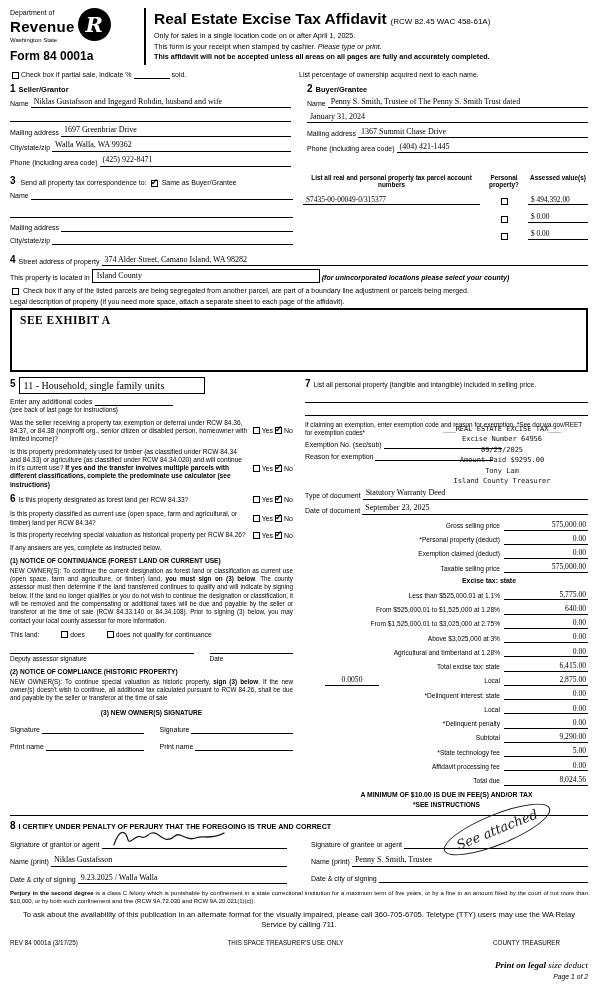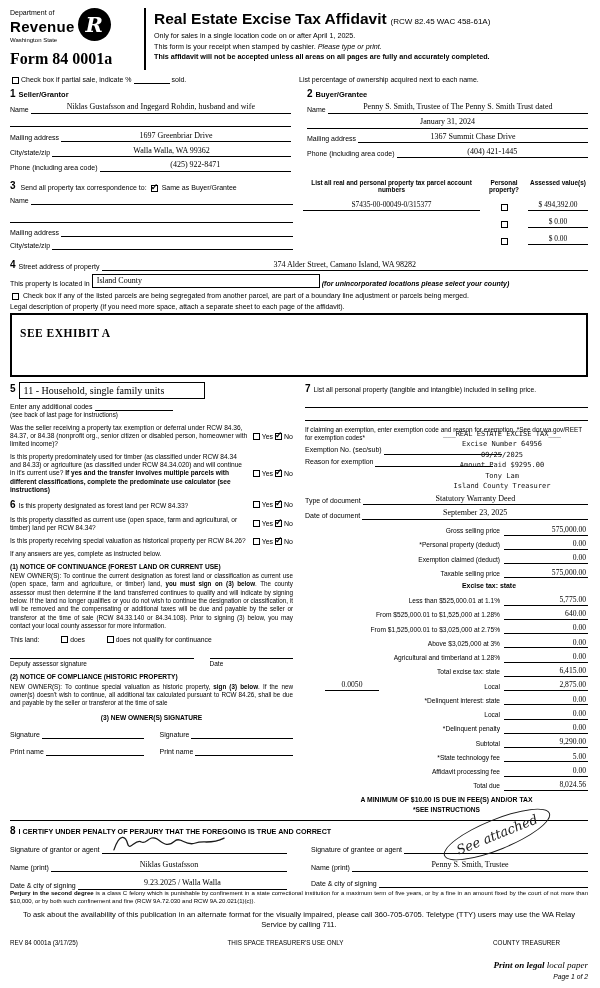--- a/index.html
+++ b/index.html
@@ -7,36 +7,36 @@
 .page{width:600px;height:988px;background:#fff;color:#000;font-family:"Liberation Sans",sans-serif;
   font-size:7px;line-height:1.3;padding:8px 12px 6px 10px;display:flex;flex-direction:column;position:relative;}
 .bold{font-weight:bold;}
 .italic{font-style:italic;}
 .bolditalic{font-weight:bold;font-style:italic;}
 .small{font-size:6.4px;}
 .inline{display:flex;align-items:flex-end;flex-wrap:wrap;gap:2px;}
 .row{display:flex;align-items:flex-end;margin-top:3.5px;}
 .row.tight{margin-top:2px;}
 .lbl{white-space:nowrap;margin-right:2px;}
-.fill{flex:1;border-bottom:1px solid #000;min-height:10px;padding:0 3px;font-family:"Liberation Serif",serif;font-size:8px;text-align:center;}
+.fill{flex:1;border-bottom:1px solid #000;min-height:10px;padding:0 3px;font-family:"Liberation Serif",serif;font-size:8px;}
 .fill.short{max-width:78px;flex:none;width:78px;}
 .cb{display:inline-block;width:7px;height:7px;border:1px solid #000;position:relative;flex:none;margin:0 2px;vertical-align:-1px;background:#fff;}
 .cb.ck::after{content:"\2713";position:absolute;left:-1px;top:-4px;font-size:9px;font-weight:bold;}
 .sec-num{font-weight:bold;font-size:10px;margin-right:3px;}
 .sec-title{font-weight:bold;font-size:7.5px;}
 
 .header{display:flex;}
 .logo-row{display:flex;gap:3px;}
 .dept-small{font-size:7px;}
 .dept-name{font-size:15px;font-weight:bold;letter-spacing:.3px;}
 .dept-sub{font-size:6px;}
 .logo-circle{width:33px;height:33px;border-radius:50%;background:#000;color:#fff;display:flex;align-items:center;justify-content:center;
   font-family:"DejaVu Serif",serif;font-style:italic;font-weight:bold;font-size:21px;flex:none;}
 .logo-block{width:132px;flex:none;}
-.form-number{font-weight:bold;font-size:16px;margin-top:5px;font-family:Liberation Serif, serif;}
+.form-number{font-weight:bold;font-size:12px;margin-top:5px;}
 .vline{width:2px;background:#000;margin:0 8px 0 2px;}
 .title-block{flex:1;padding-top:1px;}
 .title-line{display:flex;align-items:baseline;gap:4px;}
 .title{font-size:15.5px;font-weight:bold;}
 .rcw{font-size:8px;}
 .note{font-size:7.2px;margin-top:1.5px;}
 
 .partial-row{display:flex;margin-top:5px;align-items:flex-end;}
 .pr-left{width:50%;display:flex;align-items:flex-end;}
 .blank-short{display:inline-block;width:36px;border-bottom:1px solid #000;height:9px;margin:0 2px;}
@@ -53,21 +53,21 @@
 .phead .c1{display:block;}
 .c2{width:40px;flex:none;display:flex;justify-content:center;align-items:flex-end;}
 .phead .c2{display:block;}
 .c3{width:60px;flex:none;display:flex;align-items:flex-end;}
 .phead .c3{display:block;}
 .prow{display:flex;gap:4px;align-items:flex-end;margin-top:6.5px;}
 .prow .fill{font-size:7.4px;}
 
 .sec4{margin-top:6px;}
 .county-box{display:inline-block;border:1px solid #000;min-width:228px;min-height:11px;padding:1px 4px 0;font-family:"Liberation Serif",serif;font-size:8px;}
-.legal-box{border:2px solid #000;height:64px;margin-top:2px;padding:11px 8px;flex:none;}
+.legal-box{border:2px solid #000;height:64px;margin-top:2px;padding:3px 8px;flex:none;}
 .exhibit{font-family:"Liberation Serif",serif;font-weight:bold;font-size:11.5px;letter-spacing:.5px;}
 
 .main{display:flex;gap:12px;margin-top:5px;}
 .mleft{width:283px;flex:none;}
 .mright{flex:1;min-width:0;position:relative;}
 .landuse{display:flex;align-items:flex-start;}
 .lu-box{border:1px solid #000;width:186px;padding:1px 4px;font-family:"Liberation Serif",serif;font-size:10px;min-height:11px;}
 .q{display:flex;margin-top:4.5px;}
 .q-text{flex:1;font-size:6.6px;line-height:1.25;}
 .yn{display:flex;align-items:center;white-space:nowrap;margin-left:3px;align-self:center;font-size:7px;}
@@ -550,17 +550,17 @@
   </div>
 
   <div class="footer">
     <div class="perjury"><span class="bold">Perjury in the second degree</span><span> is a class C felony which is punishable by confinement in a state correctional institution for a maximum term of five years, or by a fine in an amount fixed by the court of not more than $10,000, or by both such confinement and fine (RCW 9A.72.030 and RCW 9A.20.021(1)(c)).</span></div>
     <div class="altformat">To ask about the availability of this publication in an alternate format for the visually impaired, please call 360-705-6705. Teletype (TTY) users may use the WA Relay Service by calling 711.</div>
     <div class="footrow">
       <span>REV 84 0001a (3/17/25)</span>
       <span class="mid">THIS SPACE TREASURER'S USE ONLY</span>
       <span class="rightpad">COUNTY TREASURER</span>
     </div>
-    <div class="legalpaper"><span class="bold">Print on legal</span><span> local paper</span></div>
+    <div class="legalpaper"><span class="bold">Print on legal</span><span> size deduct</span></div>
     <div class="pagenum">Page 1 of 2</div>
   </div>
 
 </div>
 
 </body></html>

